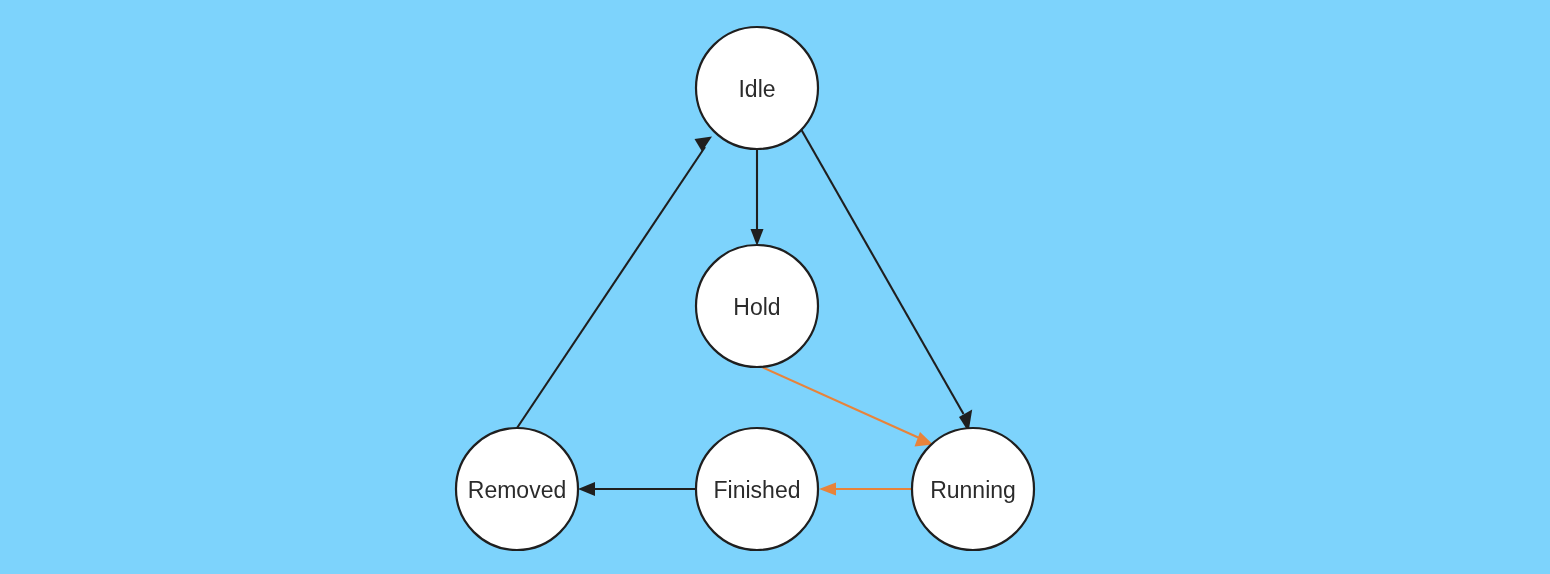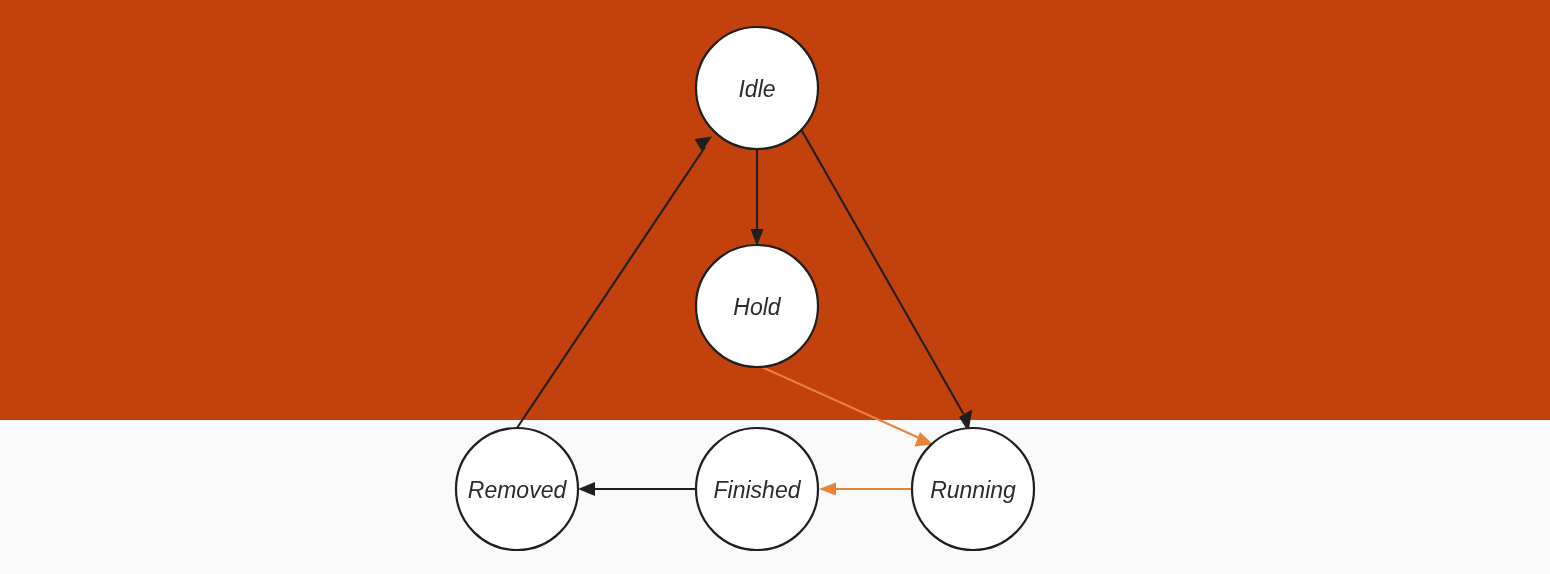--- a/index.html
+++ b/index.html
@@ -9,23 +9,22 @@
   body {
     width: 1550px;
     height: 574px;
     background: #fafafa;
     font-family: "Liberation Sans", sans-serif;
     overflow: hidden;
   }
   #canvas-root {
     position: relative;
     width: 1550px;
-    height: 420px;
-    background: #c2410c;
-    font-style: italic;
+    height: 574px;
+    background: #7dd3fc;
   }
   #state-diagram-svg {
     position: absolute;
     left: 0;
     top: 0;
     display: block;
   }
   .node-circle {
     fill: #ffffff;
     stroke: #1f1f1f;

